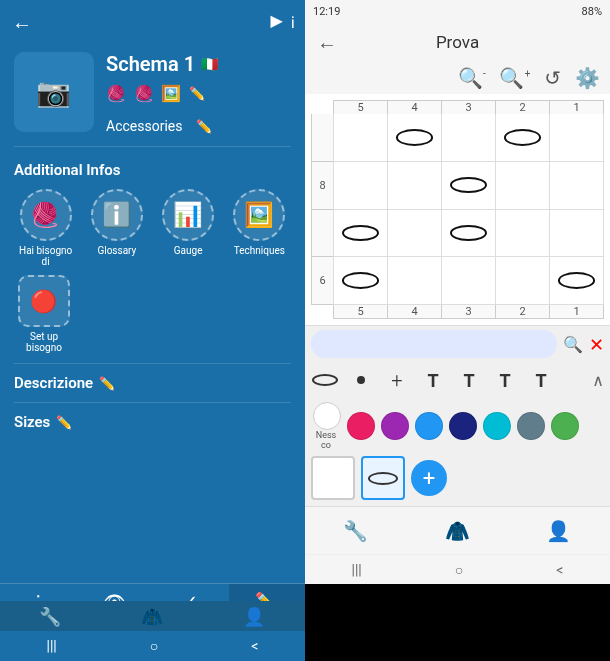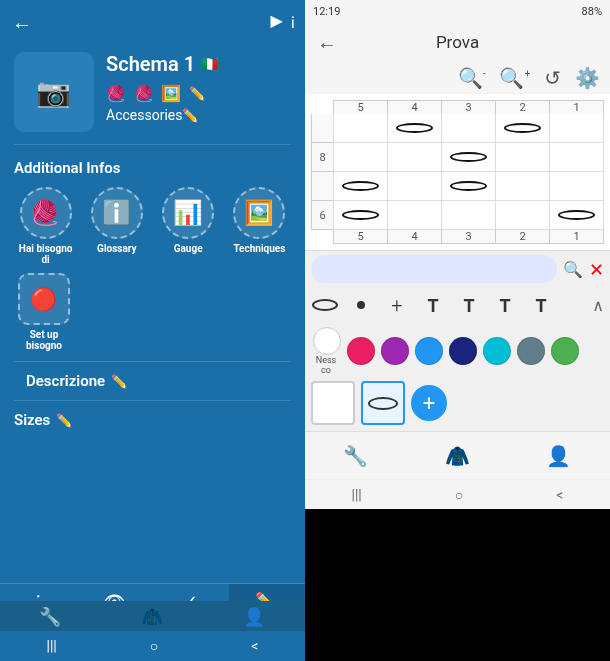--- a/index.html
+++ b/index.html
@@ -78,21 +78,21 @@
     .schema-image-label { font-size: 10px; color: white; margin-top: 4px; text-align: center; }
 
     .schema-info { display: flex; flex-direction: column; gap: 4px; }
     .schema-title-row { display: flex; align-items: center; gap: 6px; }
     .schema-title { font-size: 20px; font-weight: 600; color: white; }
     .flag-icon { font-size: 14px; }
     .edit-icon-small { font-size: 13px; color: #cde; cursor: pointer; }
 
     .schema-icons-row { display: flex; gap: 8px; align-items: center; margin-top: 4px; }
 
-    .accessories-row { display: flex; align-items: center; gap: 0; margin-top: 0; }
+    .accessories-row { display: flex; align-items: center; gap: 14px; margin-top: 11px; }
     .accessories-label { font-size: 14px; color: white; }
 
     
     .additional-section { padding: 10px 14px 6px; }
     .section-title { font-size: 15px; font-weight: 600; color: white; margin-bottom: 10px; }
 
     .info-grid {
       display: grid;
       grid-template-columns: repeat(4, 1fr);
       gap: 8px;
@@ -110,24 +110,24 @@
       border-radius: 50%;
       border: 2px dashed rgba(255,255,255,0.5);
       display: flex;
       align-items: center;
       justify-content: center;
       background: rgba(255,255,255,0.1);
     }
     .info-circle-icon { font-size: 24px; }
     .info-circle-small { width: 52px; height: 52px; border-radius: 10px; border: 2px dashed rgba(255,255,255,0.5); display: flex; align-items: center; justify-content: center; background: rgba(255,255,255,0.1); }
 
-    .info-label { font-size: 10px; color: white; text-align: center; font-weight: bold; }
-
-    
-    .desc-section { padding: 6px 26px; }
+    .info-label { font-size: 10px; color: white; text-align: center; }
+
+    
+    .desc-section { padding: 6px 14px; }
     .desc-title { font-size: 15px; font-weight: 600; color: white; display: flex; align-items: center; gap: 6px; }
     .desc-text { font-size: 12px; color: rgba(255,255,255,0.85); font-style: italic; margin-top: 4px; }
 
     
     .sizes-section { padding: 6px 14px; }
     .sizes-title { font-size: 15px; font-weight: 600; color: white; display: flex; align-items: center; gap: 6px; }
 
     
     .bottom-nav {
       position: absolute;
@@ -162,21 +162,21 @@
       background: #1a6fa8;
       display: flex;
       align-items: center;
       justify-content: space-around;
     }
     .android-nav-btn { color: white; font-size: 14px; }
 
     
     .right-panel {
       width: 305px;
-      height: 509px;
+      height: 584px;
       background: #f5f5f5;
       display: flex;
       flex-direction: column;
       position: relative;
     }
 
     .right-status-bar {
       height: 22px;
       background: #f5f5f5;
       display: flex;

